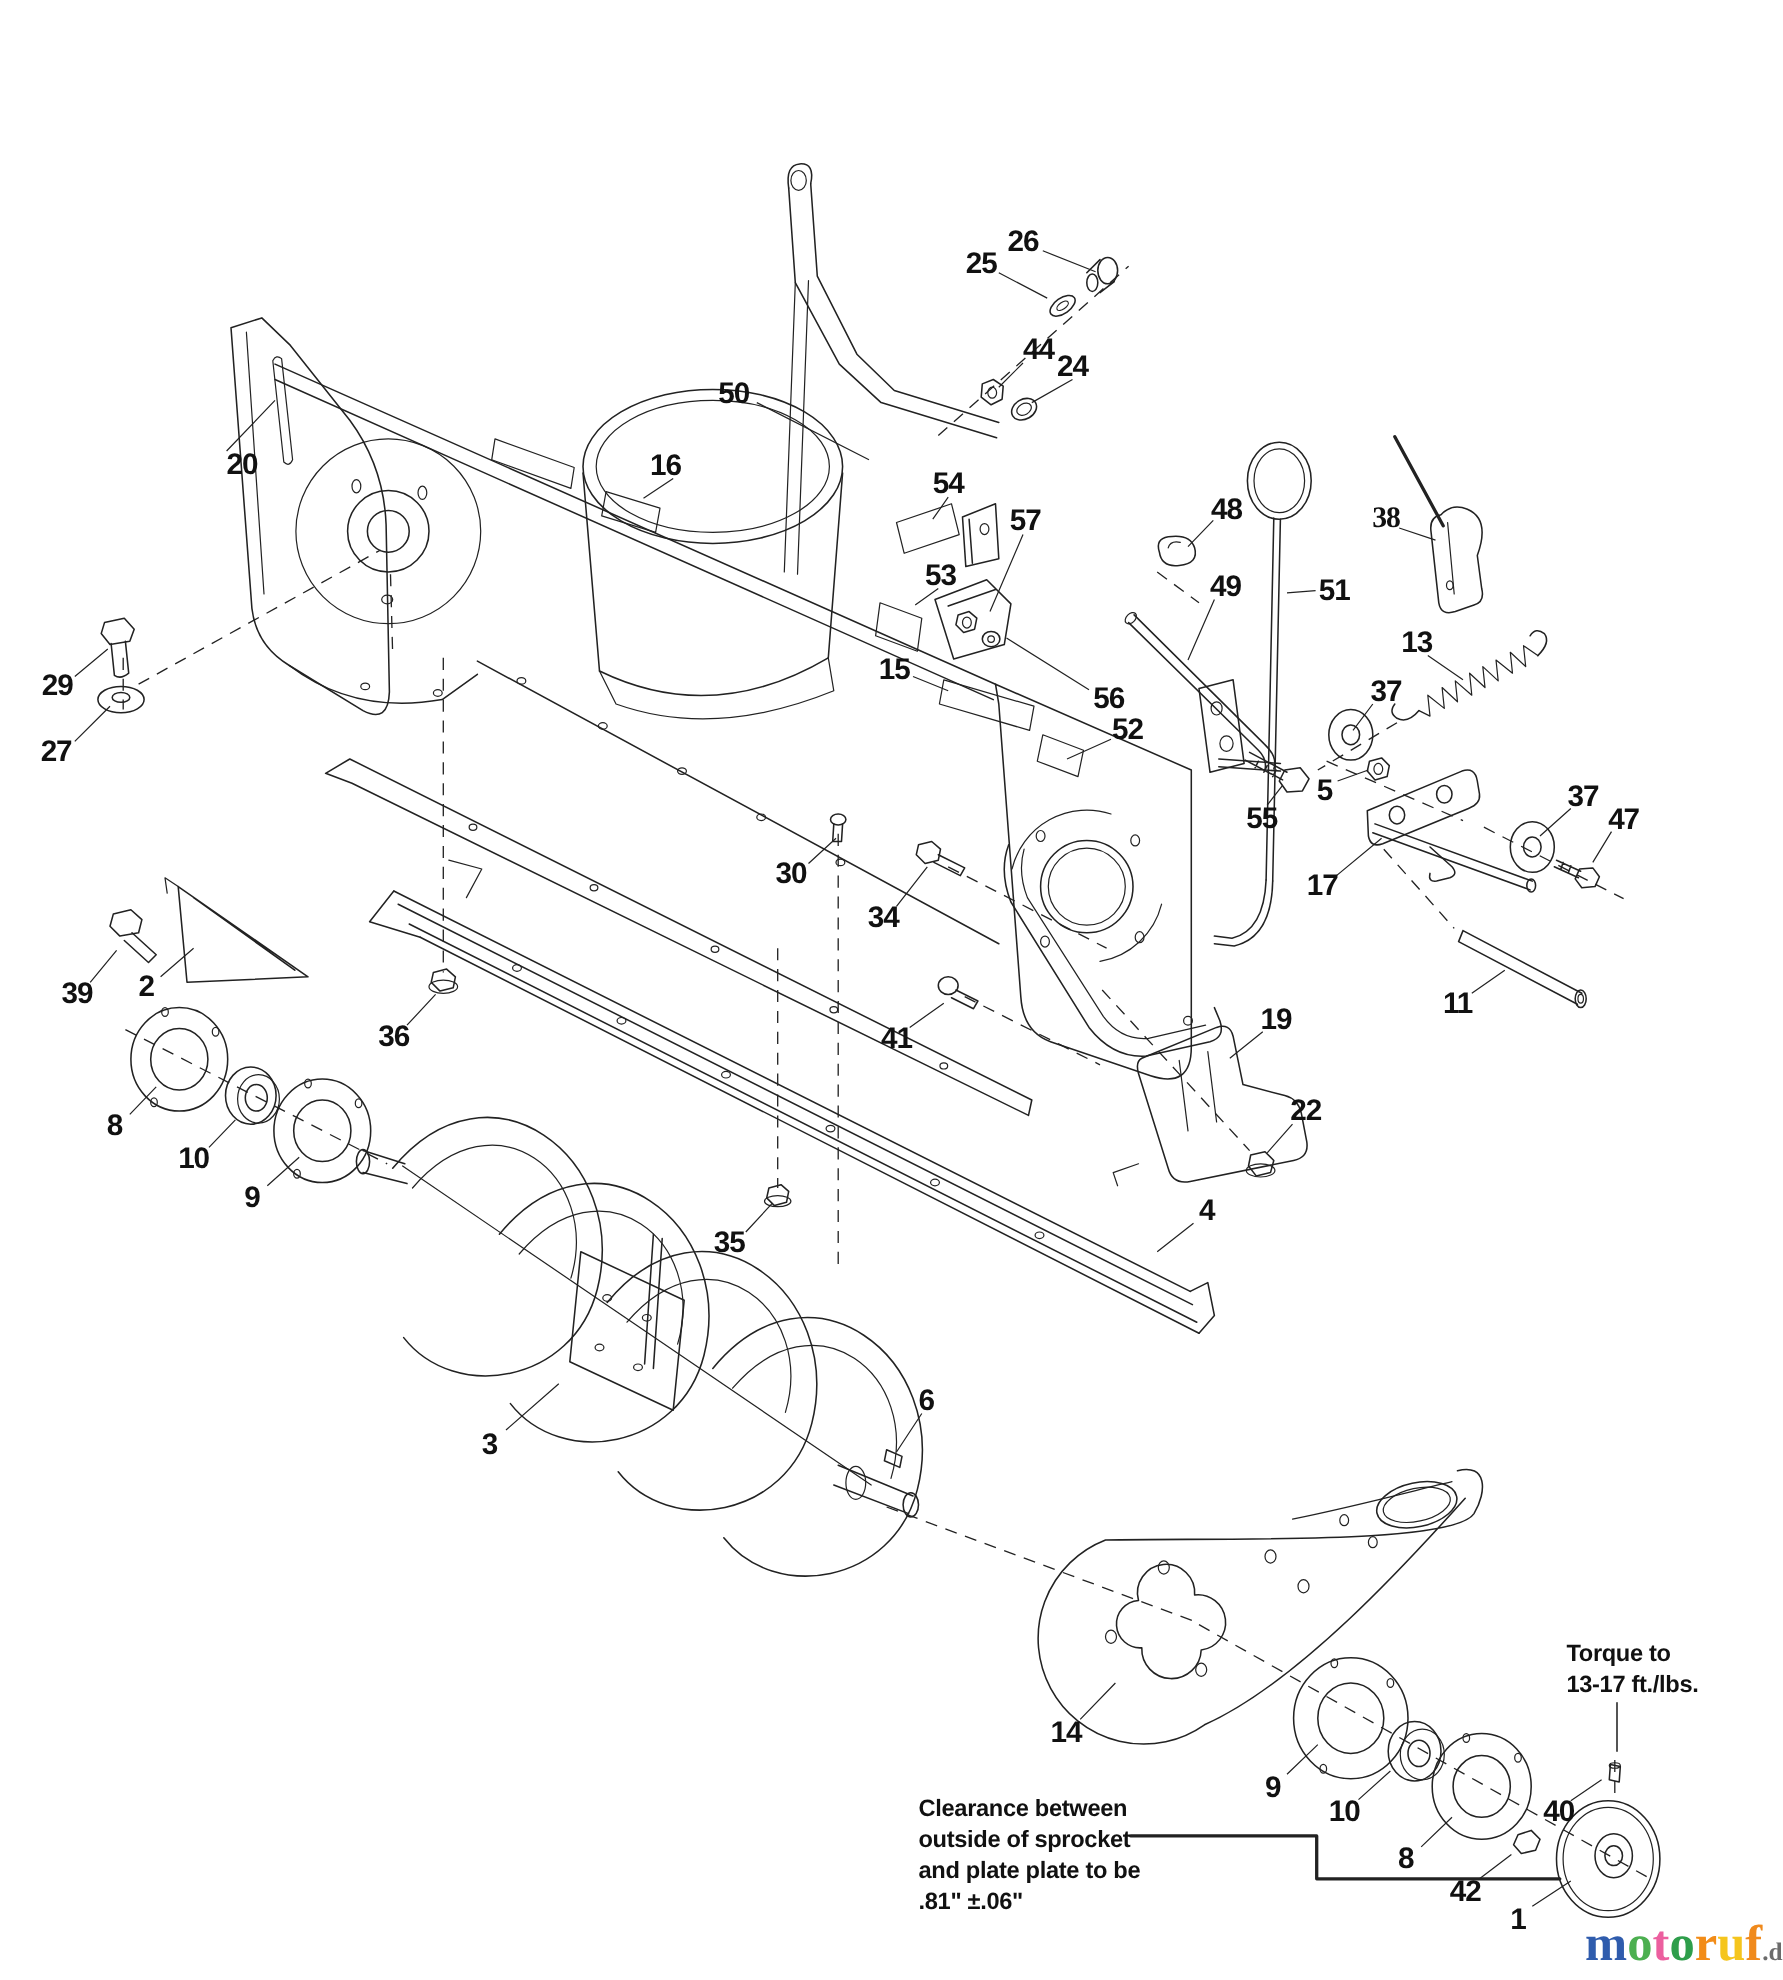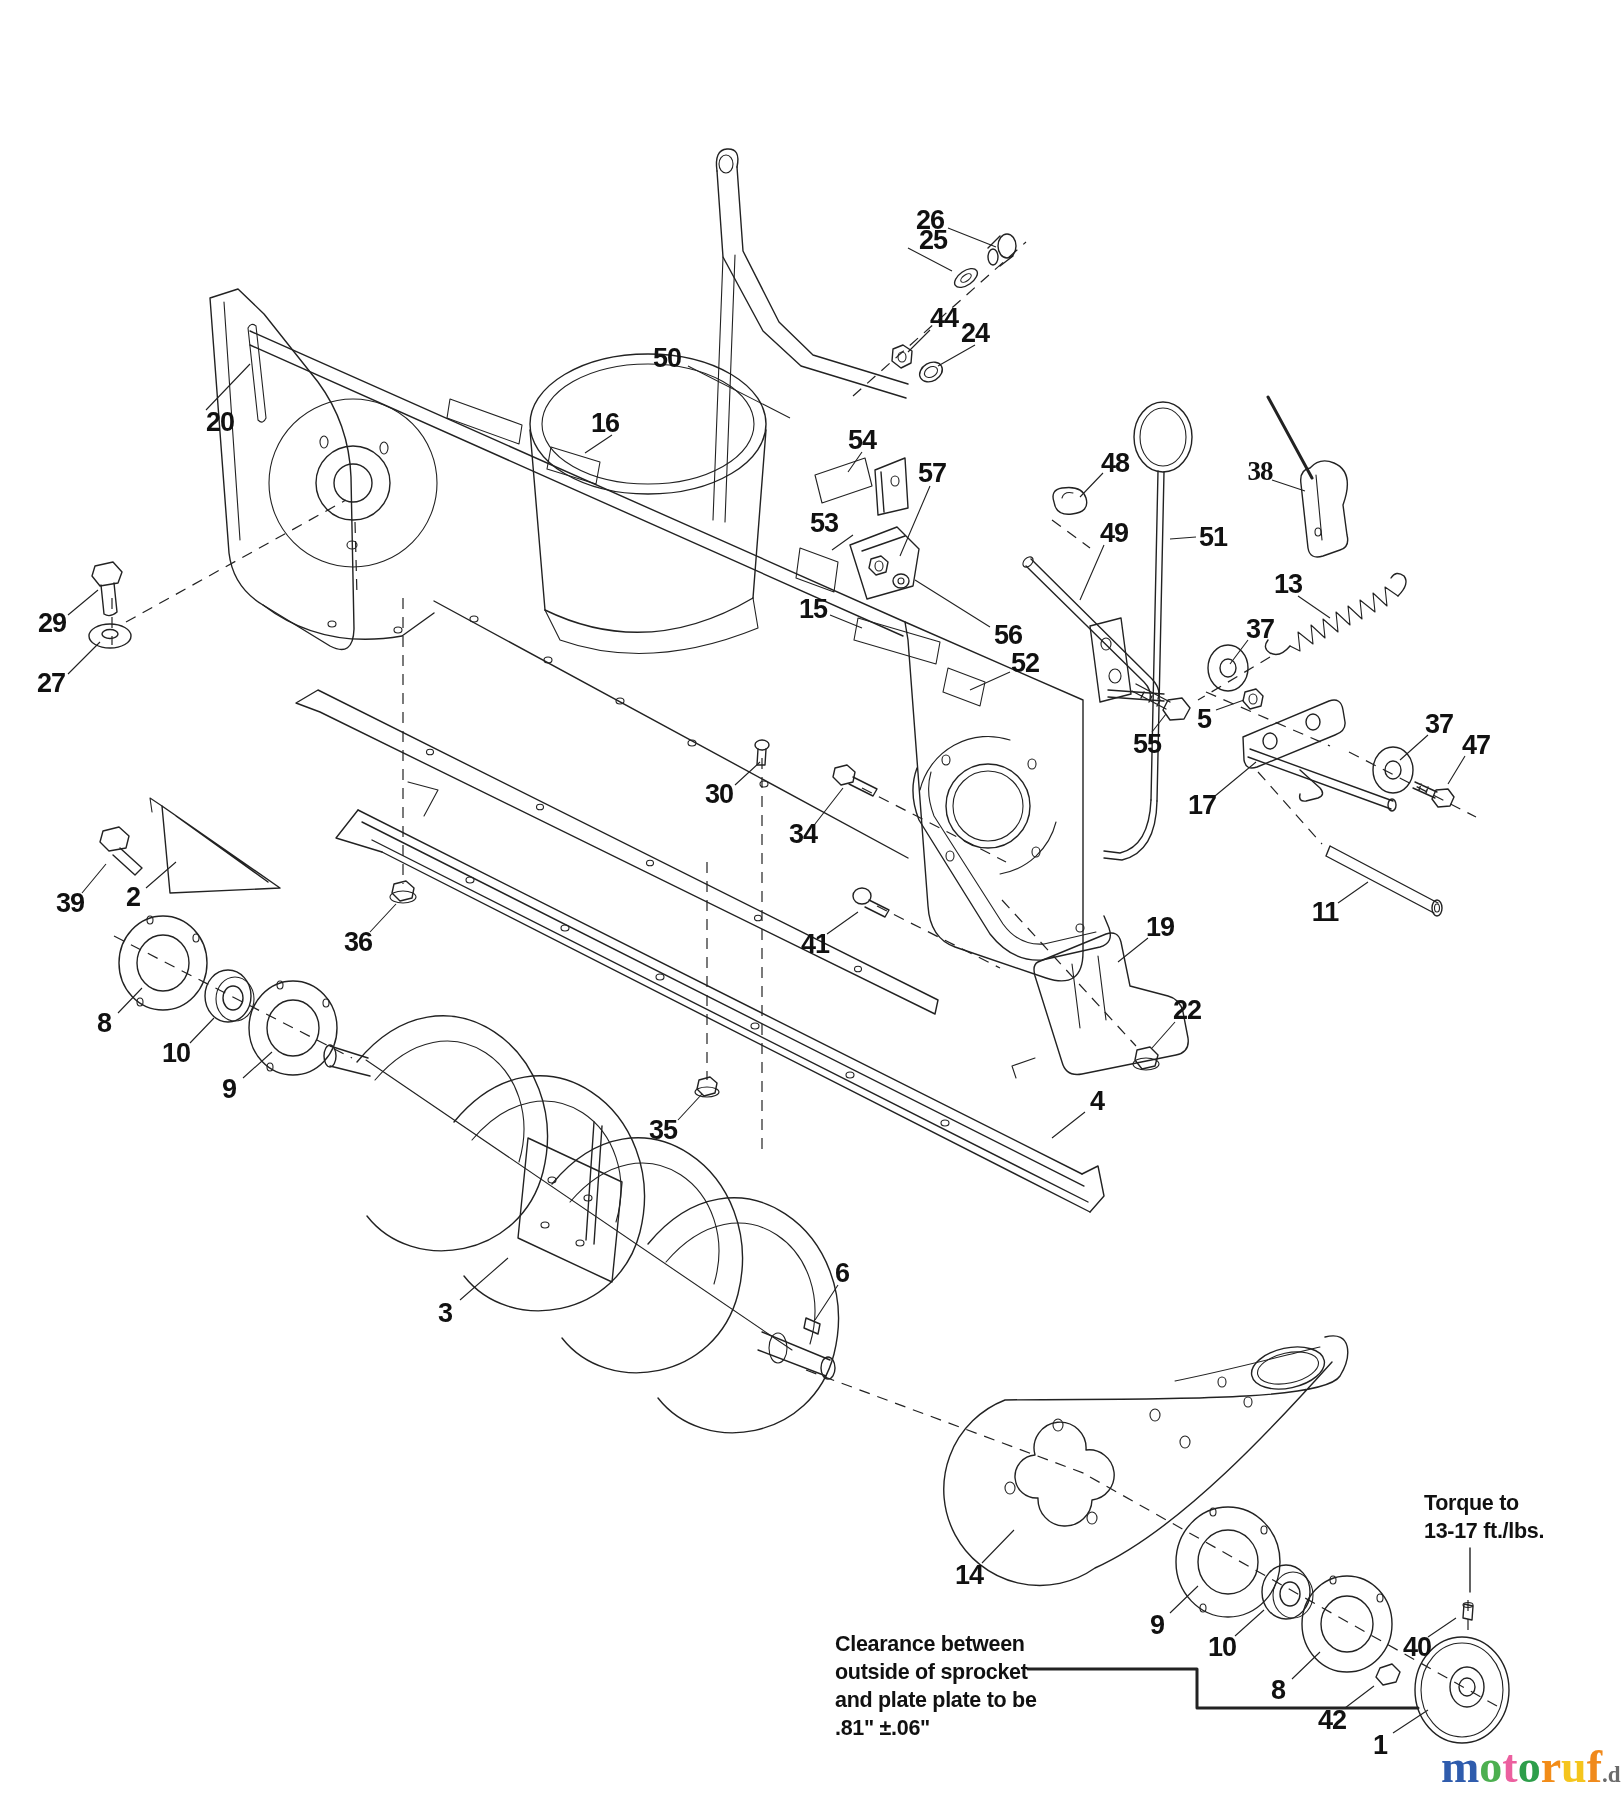--- a/index.html
+++ b/index.html
@@ -316,30 +316,30 @@
   </g>
 
   <g>
     <path class="leader" d="M206,410 L250,364 M948,228 L996,247 M908,248 L952,271 M930,330 L908,352 M975,345 L938,366 M688,366 L790,418 M612,435 L585,453 M862,452 L848,472 M930,486 L900,556 M1103,473 L1080,497 M1272,480 L1305,491 M853,535 L832,550 M1104,545 L1080,600 M1196,537 L1170,539 M1298,596 L1330,618 M68,615 L98,590 M68,674 L100,642 M830,615 L862,628 M990,627 L915,580 M1010,672 L970,690 M1248,640 L1230,664 M1216,710 L1244,700 M1152,732 L1166,714 M1428,735 L1400,760 M1465,756 L1448,784 M1215,796 L1256,762 M735,785 L760,762 M815,824 L843,788 M82,893 L106,864 M146,888 L176,862 M370,932 L396,904 M827,934 L858,912 M1148,938 L1118,962 M1338,903 L1368,882 M118,1013 L142,988 M190,1043 L214,1018 M1175,1022 L1152,1048 M243,1078 L272,1052 M1085,1112 L1052,1138 M678,1120 L702,1094 M460,1300 L508,1258 M838,1285 L815,1320 M982,1563 L1014,1530 M1170,1613 L1198,1586 M1235,1636 L1264,1610 M1292,1679 L1320,1652 M1345,1708 L1374,1686 M1393,1733 L1428,1710 M1428,1637 L1456,1618"></path>
   </g>
 </svg>
 
 <div class="layer">
       <div class="part-label" style="left: 189px; top: 422px; margin-left: 31px;">20</div>
       <div class="part-label" style="left: 930px; top: 220px;">26</div>
-      <div class="part-label" style="left: 933px; top: 240px;">25</div>
+      <div class="part-label" style="left: 892px; top: 240px;">25</div>
       <div class="part-label" style="left: 944px; top: 318px;">44</div>
       <div class="part-label" style="left: 975px; top: 333px;">24</div>
       <div class="part-label" style="left: 667px; top: 358px;">50</div>
       <div class="part-label" style="left: 605px; top: 423px;">16</div>
       <div class="part-label" style="left: 862px; top: 440px;">54</div>
       <div class="part-label" style="left: 932px; top: 473px;">57</div>
       <div class="part-label" style="left: 1115px; top: 463px;">48</div>
       <div class="part-label" style="left: 1260px; top: 471px; font-family: Liberation Serif, serif;">38</div>
-      <div class="part-label" style="left: 824px; top: 523px;">53</div>
+      <div class="part-label" style="left: 855px; top: 523px;">53</div>
       <div class="part-label" style="left: 1114px; top: 533px; text-align: center;">49</div>
       <div class="part-label" style="left: 1213px; top: 537px;">51</div>
       <div class="part-label" style="left: 1288px; top: 584px;">13</div>
       <div class="part-label" style="left: 52px; top: 623px;">29</div>
       <div class="part-label" style="left: 51px; top: 683px;">27</div>
       <div class="part-label" style="left: 813px; top: 609px;">15</div>
       <div class="part-label" style="left: 1008px; top: 635px;">56</div>
       <div class="part-label" style="left: 1025px; top: 663px;">52</div>
       <div class="part-label" style="left: 1260px; top: 629px;">37</div>
       <div class="part-label" style="left: 1204px; top: 719px;">5</div>

